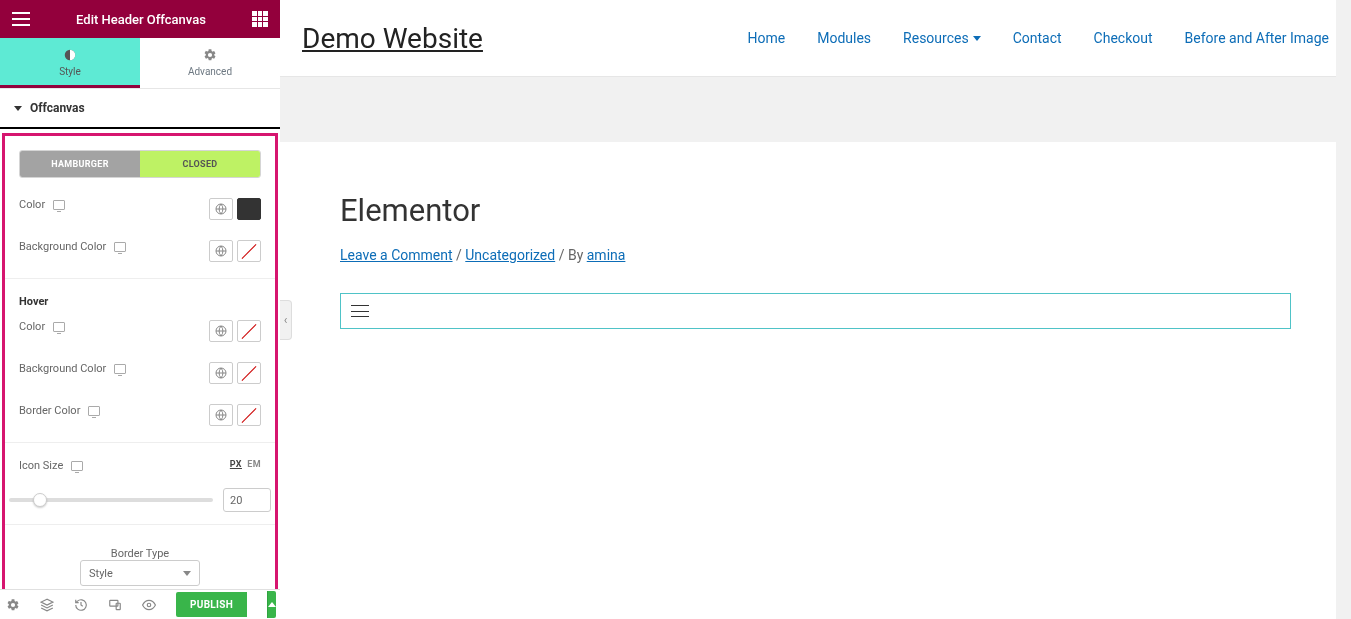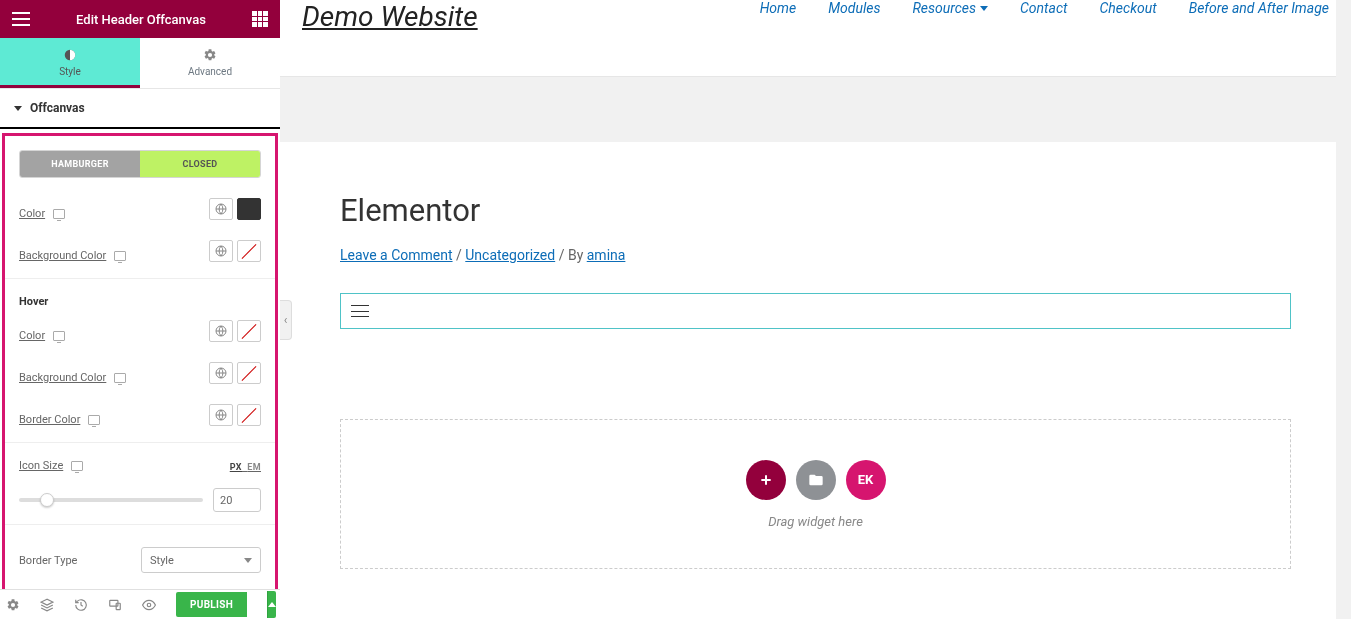--- a/index.html
+++ b/index.html
@@ -24,54 +24,54 @@
 .section-title { display: flex; align-items: center; gap: 8px; padding: 12px 14px; font-size: 12px; font-weight: 700; color: #333; border-bottom: 2px solid #000000; cursor: pointer; }
 .section-title .caret { width: 0; height: 0; border-left: 4px solid transparent; border-right: 4px solid transparent; border-top: 5px solid #333; }
 
 .settings-area { border: 3px solid #d6156f; margin: 4px 2px; padding-bottom: 10px; }
 
 .toggle-row { display: flex; margin: 14px 14px 10px; border: 1px solid #d5d5d5; border-radius: 3px; overflow: hidden; }
 .toggle-btn { flex: 1; text-align: center; font-size: 9px; font-weight: 700; padding: 8px 0; cursor: pointer; letter-spacing: 0.3px; }
 .toggle-btn.active { background: #a3a3a3; color: #fff; }
 .toggle-btn:not(.active) { background: #bef264; color: #555; }
 
-.control-row { display: flex; align-items: flex-end; justify-content: space-between; padding: 10px 14px; font-size: 11px; color: #666; text-decoration: underline; }
+.control-row { display: flex; align-items: flex-start; justify-content: space-between; padding: 10px 14px; font-size: 11px; color: #666; }
 .control-row .label-wrap { display: flex; align-items: center; gap: 8px; }
 .device-icon { width: 12px; height: 10px; border: 1px solid #aaa; border-radius: 1px; position: relative; }
 .device-icon::after { content: ''; position: absolute; bottom: -3px; left: 3px; right: 3px; height: 1px; background: #aaa; }
 
 .color-controls { display: flex; gap: 4px; }
 .globe-btn, .swatch-btn { width: 24px; height: 22px; border: 1px solid #ccc; border-radius: 2px; display: flex; align-items: center; justify-content: center; cursor: pointer; background: #fff; }
 .swatch-btn.black { background: #333; border-color: #333; }
 .swatch-btn.none { background: #fff; position: relative; }
 .swatch-btn.none::after { content: ''; position: absolute; width: 20px; height: 1px; background: #cc0000; transform: rotate(-45deg); }
 
 .divider { height: 1px; background: #eee; margin: 6px 0; }
 .subheading { font-size: 11px; font-weight: 700; color: #333; padding: 10px 14px 2px; }
 
 .unit-labels { font-size: 9px; font-weight: 700; color: #888; letter-spacing: 0.4px; }
 .unit-labels .active-u { text-decoration: underline; color: #444; }
 
-.slider-row { display: flex; align-items: center; gap: 10px; padding: 6px 14px; }
+.slider-row { display: flex; align-items: center; gap: 10px; padding: 6px 4px; }
 .slider-track { flex: 1; height: 4px; background: #ddd; border-radius: 2px; position: relative; }
 .slider-thumb { position: absolute; left: 15%; top: 50%; transform: translate(-50%,-50%); width: 14px; height: 14px; background: #fff; border: 1px solid #ccc; border-radius: 50%; box-shadow: 0 1px 2px rgba(0,0,0,0.2); }
 .slider-input { width: 48px; height: 24px; border: 1px solid #ccc; border-radius: 3px; font-size: 11px; padding: 0 6px; text-align: left; color: #666; }
 
-.select-row { display: flex; align-items: center; justify-content: space-between; padding: 16px 14px 6px; font-size: 11px; color: #666; }
+.select-row { display: flex; align-items: center; justify-content: flex-end; padding: 16px 14px 6px; font-size: 11px; color: #666; flex-direction: column; }
 .select-box { width: 120px; height: 26px; border: 1px solid #ccc; border-radius: 3px; display: flex; align-items: center; justify-content: space-between; padding: 0 8px; font-size: 11px; color: #666; cursor: pointer; }
 
 .panel-footer { height: 30px; background: #fff; border-top: 1px solid #e0e0e0; display: flex; align-items: center; padding: 0 6px; gap: 20px; }
 .footer-icon { width: 26px; height: 26px; display: flex; align-items: center; justify-content: center; color: #888; cursor: pointer; }
 .publish-btn { margin-left: auto; background: #39b54a; color: #fff; font-size: 10px; font-weight: 700; padding: 7px 14px; border-radius: 2px 0 0 2px; cursor: pointer; letter-spacing: 0.3px; }
 .publish-caret { background: #39b54a; width: 20px; height: 27px; display: flex; align-items: center; justify-content: center; border-left: 1px solid #2fa33f; border-radius: 0 2px 2px 0; cursor: pointer; }
 .publish-caret span { width: 0; height: 0; border-left: 4px solid transparent; border-right: 4px solid transparent; border-bottom: 5px solid #fff; }
 
 
 .preview { position: absolute; left: 280px; top: 0; right: 0; height: 619px; background: #f1f1f1; }
-.site-header { height: 77px; background: #fff; display: flex; align-items: flex-start; padding: 0 22px; border-bottom: 1px solid #e6e6e6; font-style: italic; }
+.site-header { height: 77px; background: #fff; display: flex; align-items: center; padding: 0 22px; border-bottom: 1px solid #e6e6e6; }
 .site-title { font-size: 28px; font-weight: 400; color: #222; text-decoration: underline; }
 .nav { margin-left: auto; display: flex; align-items: center; gap: 32px; font-size: 14px; }
 .nav a { color: #0d6db7; text-decoration: none; cursor: pointer; }
 .nav .dd { display: flex; align-items: center; gap: 4px; }
 .nav .dd-caret { width: 0; height: 0; border-left: 4px solid transparent; border-right: 4px solid transparent; border-top: 5px solid #0d6db7; }
 
 .gray-band { height: 65px; background: #f1f1f1; }
 .content-area { background: #fff; margin: 0; padding: 50px 60px 30px; min-height: 477px; }
 .page-title { font-size: 31px; color: #333; margin-bottom: 18px; font-weight: 400;}
 .meta { font-size: 14px; color: #666; }
@@ -323,35 +323,19 @@
     </div>
 
     <div class="hamburger-widget">
       <div class="hb">
           <span></span>
           <span></span>
           <span></span>
         </div>
     </div>
 
-    <div class="drop-zone">
-      <div class="drop-buttons">
-        <div class="circle-btn maroon">
-          <svg width="16" height="16" viewBox="0 0 24 24" stroke="#fff" stroke-width="3">
-              <path d="M12 5v14M5 12h14"></path>
-            </svg>
-        </div>
-        <div class="circle-btn gray">
-          <svg width="16" height="16" viewBox="0 0 24 24" fill="#fff">
-              <path d="M10 4H4a2 2 0 0 0-2 2v12a2 2 0 0 0 2 2h16a2 2 0 0 0 2-2V8a2 2 0 0 0-2-2h-8l-2-2z"></path>
-            </svg>
-        </div>
-        <div class="circle-btn pink">EK</div>
-      </div>
-      <div class="drop-text">Drag widget here</div>
-    </div>
   </div>
 </div>
 
 <div class="edge-grip">
     <span>‹</span>
   </div>
 <div class="scrollbar-v"></div>
 
 </body></html>

